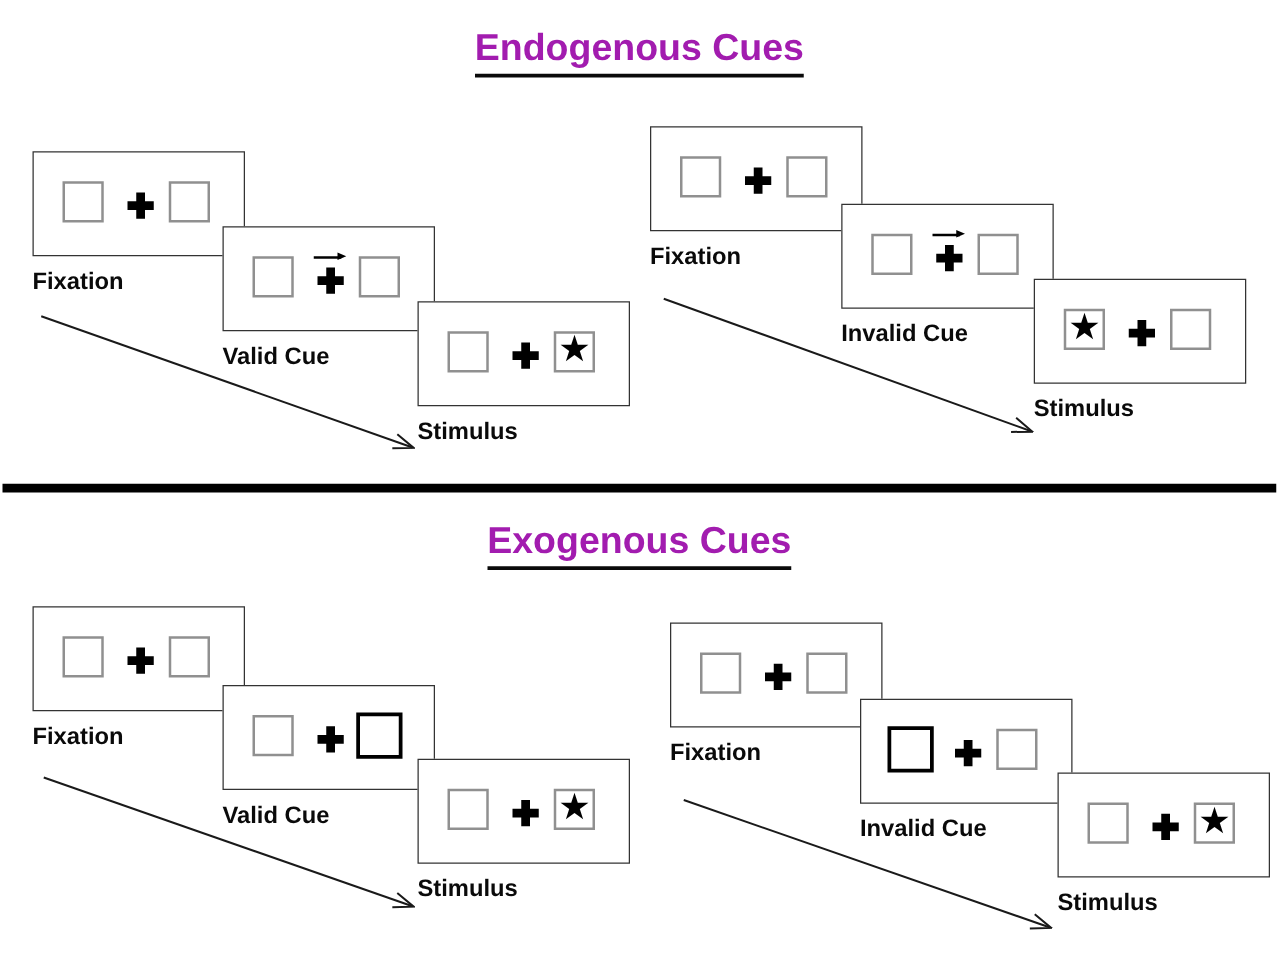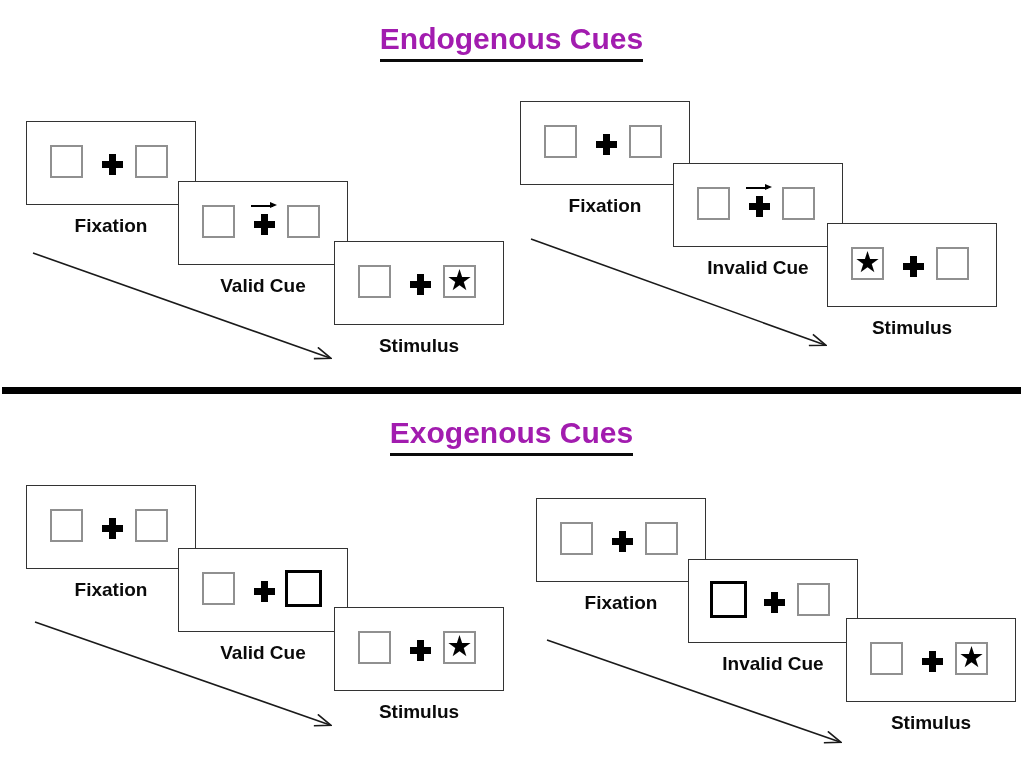--- a/index.html
+++ b/index.html
@@ -44,21 +44,21 @@
   }
   .cue-arrow::after {
     content:''; position:absolute; right:0; top:1px; width:0; height:0;
     border-left:7px solid #000; border-top:3.5px solid transparent; border-bottom:3.5px solid transparent;
   }
   .plus { position:relative; width:21px; height:21px; }
   .plus::before { content:''; position:absolute; left:7px; top:0; width:7px; height:21px; background:#000; }
   .plus::after  { content:''; position:absolute; top:7px; left:0; width:21px; height:7px; background:#000; }
 
   .plabel {
-    position:absolute; width:170px; text-align:center;
+    position:absolute; width:170px; text-align:left;
     font-size:19px; font-weight:bold; color:#0a0a0a; line-height:22px;
   }
 
   
   #p-ev-f { left:26px;  top:121px; }  #l-ev-f { left:26px;  top:215px; }
   #p-ev-c { left:178px; top:181px; }  #l-ev-c { left:178px; top:275px; }
   #p-ev-s { left:334px; top:241px; }  #l-ev-s { left:334px; top:335px; }
 
   #p-ei-f { left:520px; top:101px; }  #l-ei-f { left:520px; top:195px; }
   #p-ei-c { left:673px; top:163px; }  #l-ei-c { left:673px; top:257px; }

